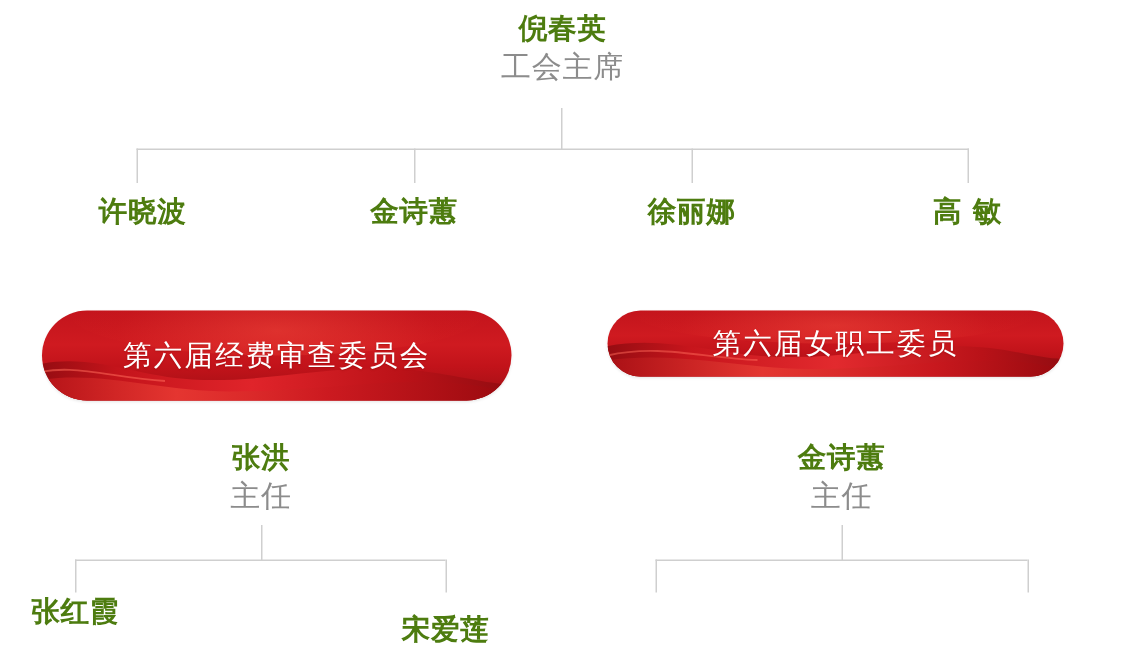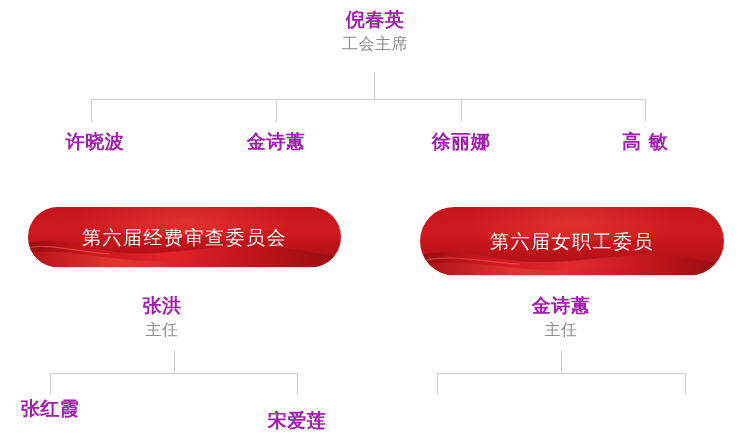--- a/index.html
+++ b/index.html
@@ -21,26 +21,26 @@
 
   
   .node {
     position: absolute;
     text-align: center;
     white-space: nowrap;
   }
   .node-name {
     font-size: 19px;
     font-weight: bold;
-    color: #a21caf;
+    color: #4d7c0f;
     line-height: 26px;
     letter-spacing: 0.5px;
   }
   .node-title {
-    font-size: 16px;
+    font-size: 20px;
     font-weight: normal;
     color: #8c8c8c;
     line-height: 24px;
     letter-spacing: 0.5px;
   }
 
   
   .line {
     position: absolute;
     background: #cfcfcf;
@@ -145,21 +145,21 @@
           <stop offset="100%" stop-color="#96080d"></stop>
         </linearGradient>
       </defs>
       <path d="M0,14 C40,2 70,20 110,22 C160,25 210,10 260,16 C295,20 315,28 333,24 L333,40 L0,40 Z" fill="url(#rb1a)"></path>
       <path d="M0,24 C45,14 85,30 135,30 C195,30 240,20 290,25 C310,27 322,31 333,30 L333,40 L0,40 Z" fill="url(#rb1b)" opacity="0.85"></path>
       <path d="M0,19 C30,10 55,21 92,23" stroke="#ff6a5a" stroke-width="1.2" fill="none" opacity="0.55"></path>
     </svg>
     <span class="pill-label">第六届经费审查委员会</span>
   </div>
 
-  <div class="pill" style="left:420px; top:207px; width:304px; height:68px;">
+  <div class="pill" style="left:405px; top:207px; width:304px; height:44px;">
     <div class="glow"></div>
     <svg class="ribbon" viewBox="0 0 324 40" preserveAspectRatio="none">
       <defs>
         <linearGradient id="rb2a" x1="0" y1="0" x2="1" y2="0">
           <stop offset="0%" stop-color="#8d0b10"></stop>
           <stop offset="20%" stop-color="#c7151c"></stop>
           <stop offset="50%" stop-color="#e22a2e"></stop>
           <stop offset="80%" stop-color="#b91218"></stop>
           <stop offset="100%" stop-color="#8d0b10"></stop>
         </linearGradient>
@@ -170,21 +170,21 @@
           <stop offset="100%" stop-color="#93080d"></stop>
         </linearGradient>
       </defs>
       <path d="M0,18 C45,6 80,22 125,23 C175,24 220,12 265,17 C290,20 308,27 324,23 L324,40 L0,40 Z" fill="url(#rb2a)"></path>
       <path d="M0,27 C50,17 95,31 145,31 C200,31 245,22 292,27 C306,29 316,32 324,31 L324,40 L0,40 Z" fill="url(#rb2b)" opacity="0.85"></path>
       <path d="M10,22 C45,14 75,24 110,25" stroke="#ff6a5a" stroke-width="1.2" fill="none" opacity="0.5"></path>
     </svg>
     <span class="pill-label">第六届女职工委员</span>
   </div>
 
-  <div class="node" style="left:97px; top:292px; width:130px;">
+  <div class="node" style="left:109px; top:292px; width:130px;">
     <div class="node-name">张洪</div>
     <div class="node-title">主任</div>
   </div>
   <div class="line v" style="left:174px; top:350px; height:24px;"></div>
   <div class="line h" style="left:50px; top:373px; width:247px;"></div>
   <div class="line v" style="left:50px; top:373px; height:22px;"></div>
   <div class="line v" style="left:297px; top:373px; height:22px;"></div>
 
   <div class="node" style="left:-9px; top:395px; width:118px;">
     <div class="node-name">张红霞</div>

